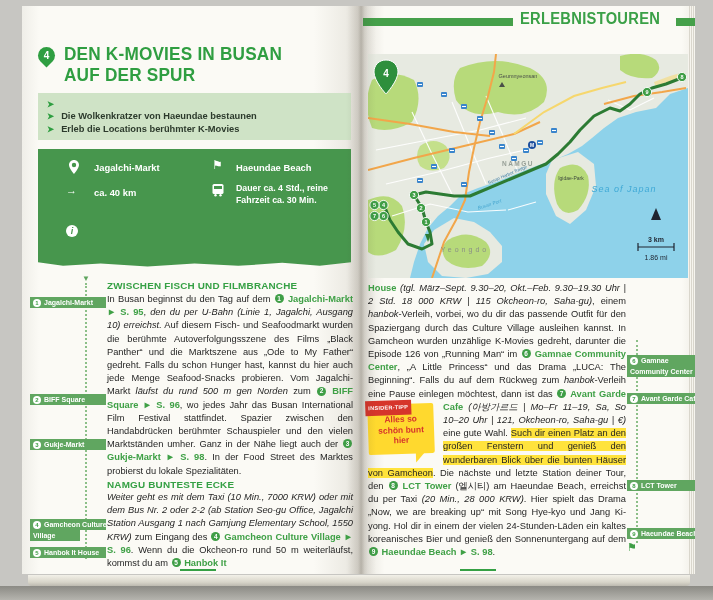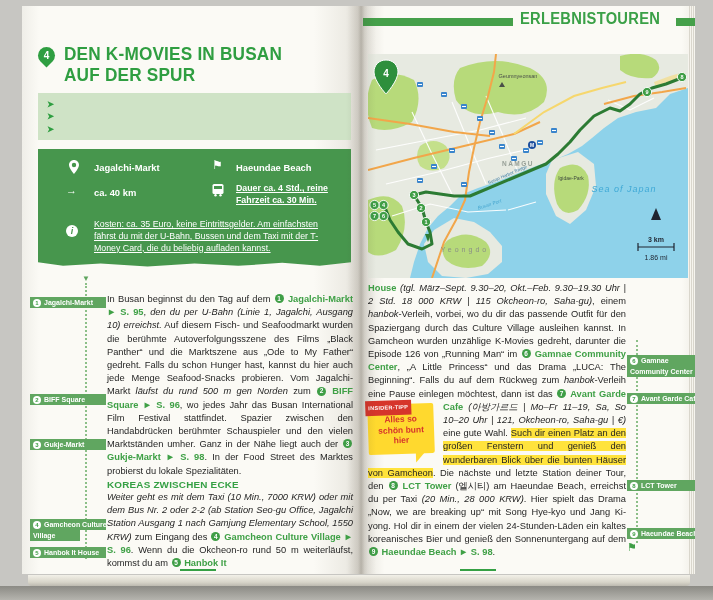--- a/index.html
+++ b/index.html
@@ -35,21 +35,21 @@
     text-align:center;line-height:17px;}
   .tour-title{font-size:18.5px;font-weight:800;color:#2f9e41;transform:scaleX(.93);transform-origin:left;
     letter-spacing:.2px;white-space:nowrap;}
   .hl-box{left:38px;top:93px;width:313px;height:47px;background:#cfe3c6;padding:5px 9px;box-sizing:border-box;}
   .hl-row{display:flex;gap:7px;font-size:9.3px;font-weight:700;color:#2c3a2c;line-height:12.4px;}
   .hl-arrow{color:#2f9e41;font-size:8.5px;line-height:12.4px;}
   
   .info-box{left:38px;top:149px;width:313px;height:118px;background:#47964d;color:#fff;
     clip-path:polygon(0 0,100% 0,100% 96%,90% 99%,78% 96.5%,64% 99%,50% 97%,35% 99.5%,20% 97%,8% 99%,0 96%);}
   .info-label{font-size:9.4px;font-weight:700;}
-  .info-small{font-size:8.8px;line-height:11.8px;text-decoration:underline;}
+  .info-small{font-size:8.8px;line-height:11.8px;}
   .wicon{position:absolute;color:#fff;}
   
   .wp-bar{position:absolute;height:11px;background:#60a660;color:#fff;display:flex;align-items:center;
     padding:0 3px;box-sizing:border-box;font-size:7px;font-weight:700;white-space:nowrap;overflow:hidden;z-index:4;}
   .wp-num{width:8px;height:8px;border-radius:50%;background:#fff;color:#3f9e46;font-size:6px;font-weight:800;
     display:inline-flex;align-items:center;justify-content:center;margin-right:3px;flex-shrink:0;}
   .dotline{position:absolute;width:0;border-left:2px dotted #8cbf88;z-index:3;}
   .route-start{position:absolute;color:#5fa55f;font-size:8px;z-index:4;}
   .finish-flag{position:absolute;color:#3f9e46;font-size:11px;z-index:4;}
   
@@ -84,51 +84,53 @@
     </div>
   <div class="abs tour-title" style="left:64px;top:43px;">DEN K-MOVIES IN BUSAN</div>
   <div class="abs tour-title" style="left:64px;top:64px;">AUF DER SPUR</div>
 
   <div class="abs hl-box">
     <div class="hl-row">
         <span class="hl-arrow">➤</span>
       </div>
     <div class="hl-row">
         <span class="hl-arrow">➤</span>
+        <span>Die Wolkenkratzer von Haeundae bestaunen</span>
       </div>
     <div class="hl-row">
         <span class="hl-arrow">➤</span>
+        <span>Erleb die Locations berühmter K-Movies</span>
       </div>
   </div>
 
   <div class="abs info-box">
     <svg class="wicon" style="left:30px;top:11px;" width="12" height="14" viewBox="0 0 12 14">
         <path fill="#fff" d="M6 0C3.2 0 1 2.2 1 5c0 3.2 5 9 5 9s5-5.8 5-9c0-2.8-2.2-5-5-5zm0 7.2A2.2 2.2 0 116 2.8a2.2 2.2 0 010 4.4z"></path>
       </svg>
     <div class="abs info-label" style="left:56px;top:13px;">Jagalchi-Markt</div>
     <div class="wicon" style="left:174px;top:9px;font-size:12px;">⚑</div>
     <div class="abs info-label" style="left:198px;top:13px;">Haeundae Beach</div>
     <div class="wicon" style="left:28px;top:35px;font-size:11px;font-weight:700;">→</div>
     <div class="abs info-label" style="left:56px;top:38px;">ca. 40 km</div>
     <svg class="wicon" style="left:173px;top:34px;" width="14" height="14" viewBox="0 0 14 14">
         <rect x="1.5" y="1" width="11" height="10" rx="1.6" fill="#fff"></rect>
         <rect x="3" y="3" width="8" height="3" fill="#47964d"></rect>
         <circle cx="4.5" cy="12.2" r="1.2" fill="#fff"></circle>
         <circle cx="9.5" cy="12.2" r="1.2" fill="#fff"></circle>
       </svg>
     <div class="abs info-small" style="left:198px;top:34px;width:108px;font-weight:700;">Dauer ca. 4 Std., reine Fahrzeit ca. 30 Min.</div>
     <div class="wicon" style="left:28px;top:76px;width:12px;height:12px;border-radius:50%;background:#fff;color:#47964d;font-size:9px;font-weight:800;text-align:center;line-height:12px;font-style:italic;">i</div>
-    <div class="abs info-small" style="left:56px;top:70px;width:248px;">Kosten: ca. 35 Euro, keine Eintrittsgelder. Am einfachsten fährst du mit der U-Bahn, Bussen und dem Taxi mit der T-Money Card, die du beliebig aufladen kannst.</div>
   </div>
 
   <div class="dotline" style="left:85px;top:283px;height:276px;"></div>
   <div class="route-start" style="left:82px;top:274px;">▼</div>
 
+  <div class="abs sec-head" style="left:107px;top:280px;">ZWISCHEN FISCH UND FILMBRANCHE</div>
   <div class="abs body-text" style="left:107px;top:293px;width:246px;" lang="de"><span class="seg-p">In Busan beginnst du den Tag auf dem </span><span class="seg-n">1</span><span class="seg-g"> Jagalchi-Markt ► S. 95</span><span class="seg-p">, </span><span class="seg-i">den du per U-Bahn (Linie 1, Jagalchi, Ausgang 10) erreichst.</span><span class="seg-p"> Auf diesem Fisch- und Seafoodmarkt wurden die berühmte Autoverfolgungsszene des Films „Black Panther“ und die Marktszene aus „Ode to My Father“ gedreht. Falls du schon Hunger hast, kannst du hier auch jede Menge Seafood-Snacks probieren. Vom Jagalchi-Markt </span><span class="seg-i">läufst du rund 500 m gen Norden</span><span class="seg-p"> zum </span><span class="seg-n">2</span><span class="seg-g"> BIFF Square ► S. 96</span><span class="seg-p">, wo jedes Jahr das Busan International Film Festival stattfindet. Spazier zwischen den Handabdrücken berühmter Schauspieler und den vielen Marktständen umher. Ganz in der Nähe liegt auch der </span><span class="seg-n">3</span><span class="seg-g"> Gukje-Markt ► S. 98</span><span class="seg-p">. In der Food Street des Marktes probierst du lokale Spezialitäten.</span></div>
-  <div class="abs sec-head" style="left:107px;top:479px;">KOREAS ZWISCHEN ECKE</div>
+  <div class="abs sec-head" style="left:107px;top:479px;">NAMGU BUNTESTE ECKE</div>
   <div class="abs body-text" style="left:107px;top:491px;width:246px;" lang="de"><span class="seg-i">Weiter geht es mit dem Taxi (10 Min., 7000 KRW) oder mit dem Bus Nr. 2 oder 2-2 (ab Station Seo-gu Office, Jagalchi Station Ausgang 1 nach Gamjung Elementary School, 1550 KRW)</span><span class="seg-p"> zum Eingang des </span><span class="seg-n">4</span><span class="seg-g"> Gamcheon Culture Village ► S. 96</span><span class="seg-p">. Wenn du die Okcheon-ro rund 50 m weiterläufst, kommst du am </span><span class="seg-n">5</span><span class="seg-g"> Hanbok It</span></div>
 
   <div class="pg-rule" style="left:180px;top:569px;width:36px;"></div>
   <div class="pg-num" style="left:170px;top:572px;width:56px;">126</div>
 
   <div class="hdr-bar" style="left:363px;width:150px;"></div>
   <div class="hdr-title">ERLEBNISTOUREN</div>
   <div class="hdr-bar" style="left:676px;width:19px;"></div>
 
   <div class="map-frame">

